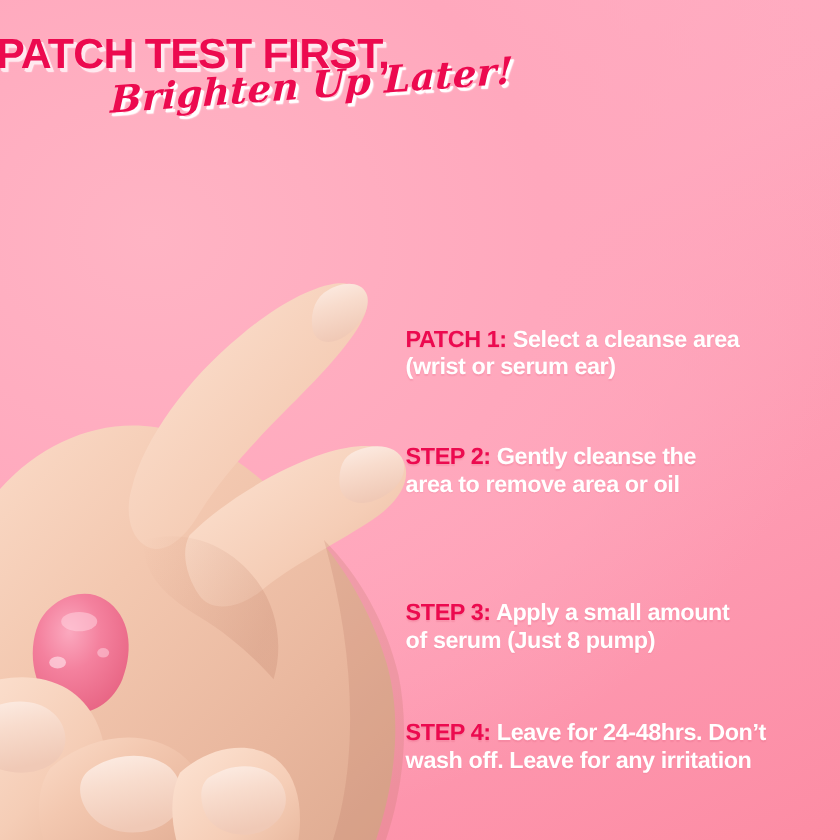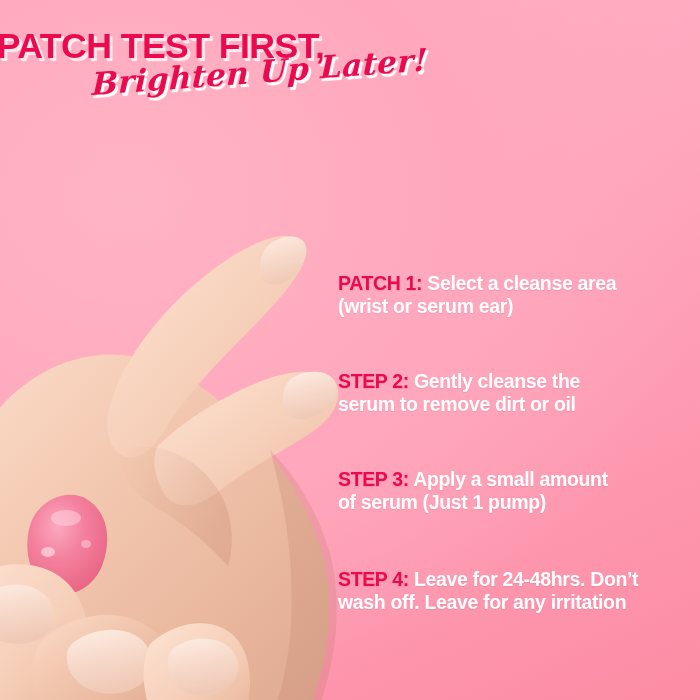--- a/index.html
+++ b/index.html
@@ -83,21 +83,21 @@
     font-weight:bold;
     font-size:19.5px;
     line-height:1.18;
     color:#ffffff;
     letter-spacing:-0.35px;
     white-space:nowrap;
     text-shadow:0 1px 1px rgba(214,80,110,0.18);
   }
   .step-label{ color:#ec0a4f; }
   .h-step1{ margin-bottom:52px; }
-  .h-step2{ margin-bottom:52px; }
+  .h-step2{ margin-bottom:84px; }
   .h-step3{ margin-bottom:54px; }
 </style>
 </head>
 <body>
 
 <div id="poster">
 
   <div class="headline-wrap">
     <div class="headline-main">PATCH TEST FIRST,</div>
     <br>
@@ -190,29 +190,29 @@
         <span>Select a cleanse area</span>
       </div>
       <div class="step-line">(wrist or serum ear)</div>
     </div>
 
     <div class="step h-step2">
       <div class="step-line">
         <span class="step-label">STEP 2:</span>
         <span>Gently cleanse the</span>
       </div>
-      <div class="step-line">serum to remove dirt or oil</div>
+      <div class="step-line">area to remove area or oil</div>
     </div>
 
     <div class="step h-step3">
       <div class="step-line">
         <span class="step-label">STEP 3:</span>
         <span>Apply a small amount</span>
       </div>
-      <div class="step-line">of serum (Just 1 pump)</div>
+      <div class="step-line">of serum (Just 8 pump)</div>
     </div>
 
     <div class="step">
       <div class="step-line">
         <span class="step-label">STEP 4:</span>
         <span>Leave for 24-48hrs. Don’t</span>
       </div>
       <div class="step-line">wash off. Leave for any irritation</div>
     </div>
 

